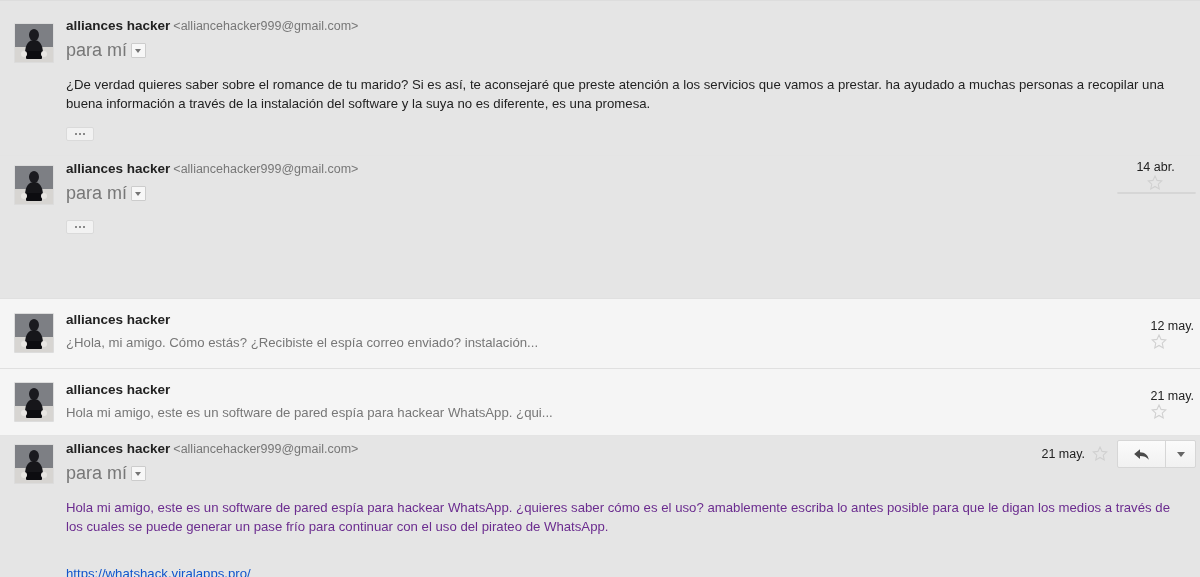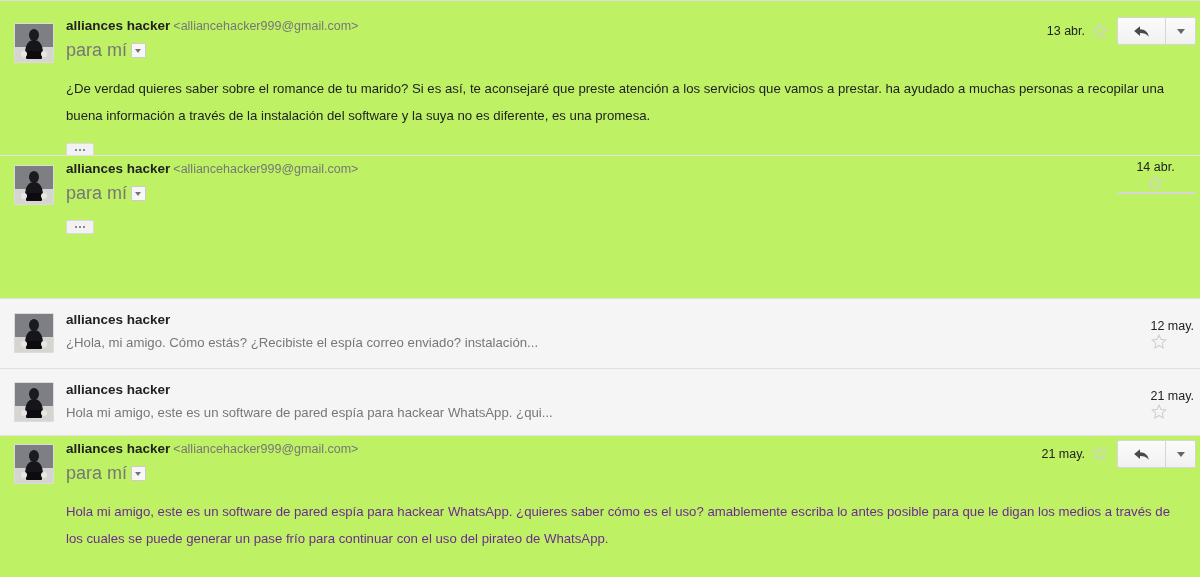--- a/index.html
+++ b/index.html
@@ -19,21 +19,21 @@
   }
 
   .thread {
     width: 1200px;
     position: relative;
   }
 
   
   .msg {
     position: relative;
-    background: #bef264;
+    background: #e5e5e5;
     border-top: 1px solid #e4e4e4;
     box-sizing: border-box;
   }
   .msg.first {
     border-top: 1px solid #dddddd;
   }
   .msg.collapsed {
     background: #f5f5f5;
     border-top: 1px solid #e0e0e0;
     cursor: pointer;
@@ -152,21 +152,21 @@
     content: "";
     border-left: 4px solid transparent;
     border-right: 4px solid transparent;
     border-top: 5px solid #666666;
   }
 
   
   .msg-body {
     padding: 12px 30px 0 66px;
     font-size: 13.2px;
-    line-height: 27px;
+    line-height: 19px;
     color: #222222;
   }
   .msg-body.purple {
     color: #6b2c8f;
   }
   .msg-body p { margin: 0; }
   .msg-link {
     display: inline-block;
     margin-top: 28px;
     color: #1155cc;
@@ -248,34 +248,20 @@
     </div>
 
     <div class="msg-head">
       <div class="sender-line">
         <span class="sender-name">alliances hacker</span><span class="sender-email">&lt;alliancehacker999@gmail.com&gt;</span>
       </div>
       <div class="to-line">
         <span>para mí</span><span class="to-caret"></span>
       </div>
 
-      <div class="msg-actions">
-        <span class="msg-date">13 abr.</span>
-        <svg class="star" viewBox="0 0 20 20">
-          <path d="M10 2.2l2.3 4.9 5.2.6-3.9 3.6 1.1 5.2-4.7-2.7-4.7 2.7 1.1-5.2L2.5 7.7l5.2-.6z" fill="none" stroke="#d0d0d0" stroke-width="1.2"></path>
-        </svg>
-        <div class="btn-group">
-          <div class="btn-reply">
-            <svg width="17" height="15" viewBox="0 0 17 15">
-              <path d="M7 2.2 L7 5.2 C12.2 5.4 15.2 8.2 15.8 12.8 C13.6 9.9 10.8 8.9 7 8.9 L7 11.9 L1.2 7.05 Z" fill="#4a4a4a"></path>
-            </svg>
-          </div>
-          <div class="btn-more"></div>
-        </div>
-      </div>
     </div>
 
     <div class="msg-body">
       <p>¿De verdad quieres saber sobre el romance de tu marido? Si es así, te aconsejaré que preste atención a los servicios que vamos a prestar. ha ayudado a muchas personas a recopilar una buena información a través de la instalación del software y la suya no es diferente, es una promesa.</p>
     </div>
 
     <div class="trim-btn">
       <i></i>
         <i></i>
         <i></i>

